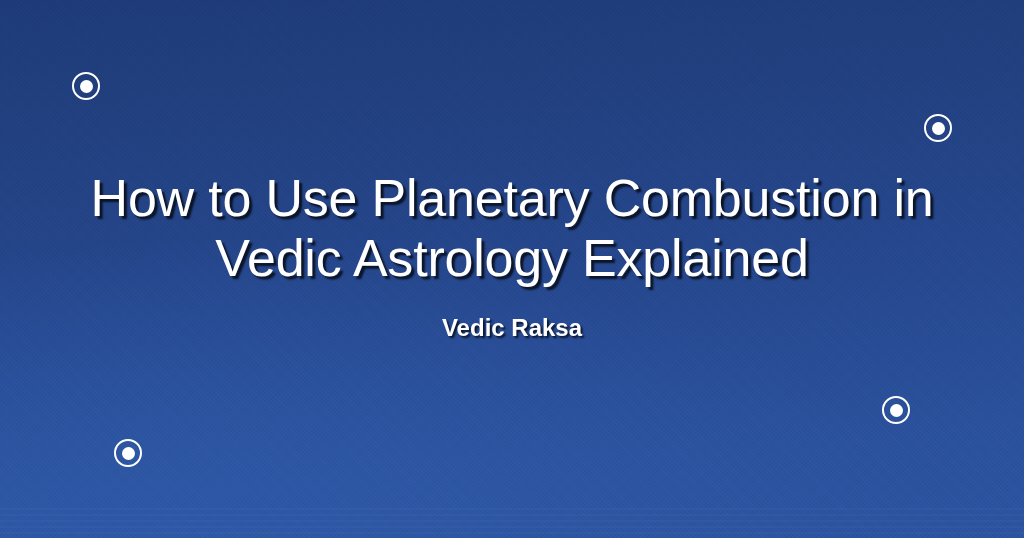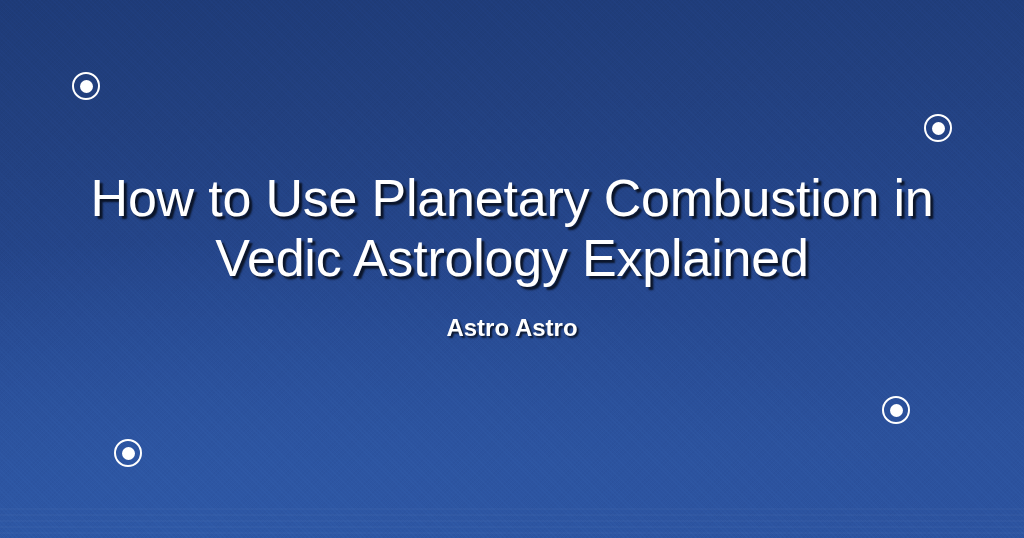--- a/index.html
+++ b/index.html
@@ -120,16 +120,16 @@
   <div class="texture"></div>
   <div class="bottom-band"></div>
 
   <div class="ring-dot" style="left:72px; top:72px;"></div>
   <div class="ring-dot" style="left:924px; top:114px;"></div>
   <div class="ring-dot" style="left:882px; top:396px;"></div>
   <div class="ring-dot" style="left:114px; top:439px;"></div>
 
   <div class="content">
     <h1 class="title">How to Use Planetary Combustion in Vedic Astrology Explained</h1>
-    <p class="subtitle">Astro Astro</p>
+    <p class="subtitle">Vedic Raksa</p>
   </div>
 
 </div>
 
 </body></html>

